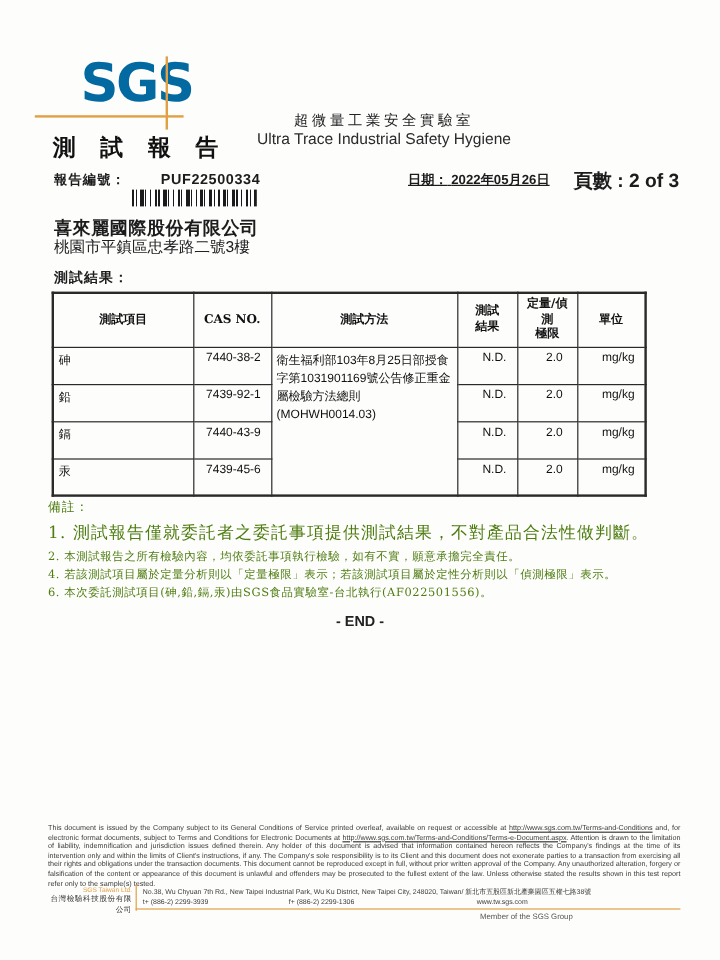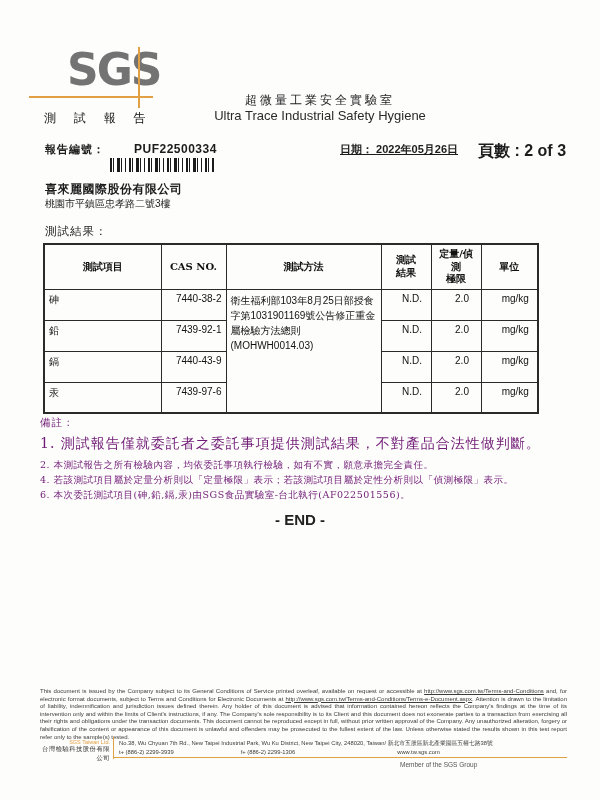--- a/index.html
+++ b/index.html
@@ -6,28 +6,28 @@
   html,body { background:#e9e9e9; }
   body { font-family:"Liberation Sans", sans-serif; color:#1c1c1c; }
   .page {
     position:relative; width:600px; height:800px; margin:0 auto;
     background:#fdfdfc; overflow:hidden;
   }
   
   .logo-word {
     position:absolute; left:67px; top:48px;
     font-family:"DejaVu Sans", sans-serif; font-weight:bold;
-    font-size:44px; letter-spacing:-2px; color:#737373; line-height:1;
+    font-size:44px; letter-spacing:-2px; color:#0369a1; line-height:1;
   }
   .logo-hline { position:absolute; left:29px; top:96px; width:124px; height:2px; background:#e2a045; }
   .logo-vline { position:absolute; left:138px; top:47px; width:2px; height:61px; background:#e2a045; }
   .report-title-zh {
     position:absolute; left:44px; top:110px;
-    font-family:"DejaVu Serif", serif; font-weight:normal;
-    font-size:12px; letter-spacing:7px; color:#111;
+    font-family:"DejaVu Serif", serif; font-weight:bold;
+    font-size:19px; letter-spacing:7px; color:#111;
   }
   .lab-title-zh {
     position:absolute; left:0; top:92px; width:640px; text-align:center;
     font-family:"DejaVu Serif", serif; font-size:12px; letter-spacing:3px; color:#222;
   }
   .lab-title-en {
     position:absolute; left:0; top:108px; width:640px; text-align:center;
     font-size:13px; color:#2a2a2a;
   }
   
@@ -37,42 +37,42 @@
   .barcode {
     position:absolute; left:110px; top:158px; width:104px; height:14px;
     background:repeating-linear-gradient(90deg,
       #1b1b1b 0 2px, #fff 2px 3px, #1b1b1b 3px 4px, #fff 4px 7px,
       #1b1b1b 7px 10px, #fff 10px 11px, #1b1b1b 11px 12px, #fff 12px 15px,
       #1b1b1b 15px 16px, #fff 16px 19px);
   }
   .date-row { position:absolute; left:340px; top:142px; font-size:11px; font-weight:bold;text-decoration:underline; }
   .page-row { position:absolute; left:478px; top:141px; font-size:16px; font-weight:bold; }
   
-  .client-name { position:absolute; left:45px; top:181px; font-size:12px; font-weight:bold; letter-spacing:0.5px; }
-  .client-addr { position:absolute; left:45px; top:197px; font-size:10px; color:#222; }
-  .results-label { position:absolute; left:45px; top:224px; font-family:"DejaVu Serif", serif; font-weight:normal; font-size:11.5px; letter-spacing:1px; }
+  .client-name { position:absolute; left:45px; top:181px; font-size:15px; font-weight:bold; letter-spacing:0.5px; }
+  .client-addr { position:absolute; left:45px; top:197px; font-size:13px; color:#222; }
+  .results-label { position:absolute; left:45px; top:224px; font-family:"DejaVu Serif", serif; font-weight:bold; font-size:11.5px; letter-spacing:1px; }
   
   .result-table {
     position:absolute; left:43px; top:243px; width:494px;
     border-collapse:collapse; table-layout:fixed;
     font-size:10px; color:#111;
     border:2px solid #2a2a2a;
   }
   .result-table th, .result-table td { border:1px solid #2a2a2a; vertical-align:top; padding:3px 4px; }
   .result-table th { font-family:"DejaVu Serif", serif; font-weight:bold; text-align:center; vertical-align:middle; line-height:1.25; }
   .result-table td.c-item { text-align:left; height:31px; }
-  .result-table td.c-cas { text-align:right; padding-left:6px; }
+  .result-table td.c-cas { text-align:center; padding-left:6px; }
   .result-table td.c-method { text-align:left; line-height:1.5; }
   .result-table td.c-mid { text-align:center;padding-left:16px; }
   
-  .notes { position:absolute; left:40px; top:416px; width:530px; font-family:"DejaVu Serif", serif; color:#701a75; }
+  .notes { position:absolute; left:40px; top:416px; width:530px; font-family:"DejaVu Serif", serif; color:#4d7c0f; }
   .notes .notes-label { font-size:10.5px; margin-bottom:5px; letter-spacing:1px; }
   .notes .note-big { font-size:14px; letter-spacing:1px; margin-bottom:4px; }
   .notes .note-small { font-size:9.5px; line-height:15px; letter-spacing:0.5px; }
-  .end-marker { position:absolute; left:0; top:511px; width:600px; text-align:center; font-size:15px; font-weight:bold; color:#222; }
+  .end-marker { position:absolute; left:0; top:511px; width:600px; text-align:center; font-size:12px; font-weight:bold; color:#222; }
   
   .disclaimer {
     position:absolute; left:40px; top:688px; width:527px;
     font-size:6px; line-height:7.6px; text-align:justify; color:#3c3c3c;
   }
   .disclaimer .u { text-decoration:underline; }
   .footer-left { position:absolute; left:38px; top:739px; width:72px; text-align:right; }
   .footer-left .co-en { font-size:5.5px; color:#e2a045; }
   .footer-left .co-zh { font-size:6.3px; color:#333; letter-spacing:0.5px; }
   .footer-vline { position:absolute; left:113px; top:737px; width:1px; height:22px; background:#e2a045; }
@@ -157,21 +157,21 @@
       </tr>
       <tr>
         <td class="c-item">鎘</td>
         <td class="c-cas">7440-43-9</td>
         <td class="c-mid">N.D.</td>
         <td class="c-mid">2.0</td>
         <td class="c-mid">mg/kg</td>
       </tr>
       <tr>
         <td class="c-item">汞</td>
-        <td class="c-cas">7439-97-6</td>
+        <td class="c-cas">7439-45-6</td>
         <td class="c-mid">N.D.</td>
         <td class="c-mid">2.0</td>
         <td class="c-mid">mg/kg</td>
       </tr>
     </tbody>
   </table>
 
   <div class="notes">
     <div class="notes-label">備註：</div>
     <div class="note-big">1. 測試報告僅就委託者之委託事項提供測試結果，不對產品合法性做判斷。</div>

